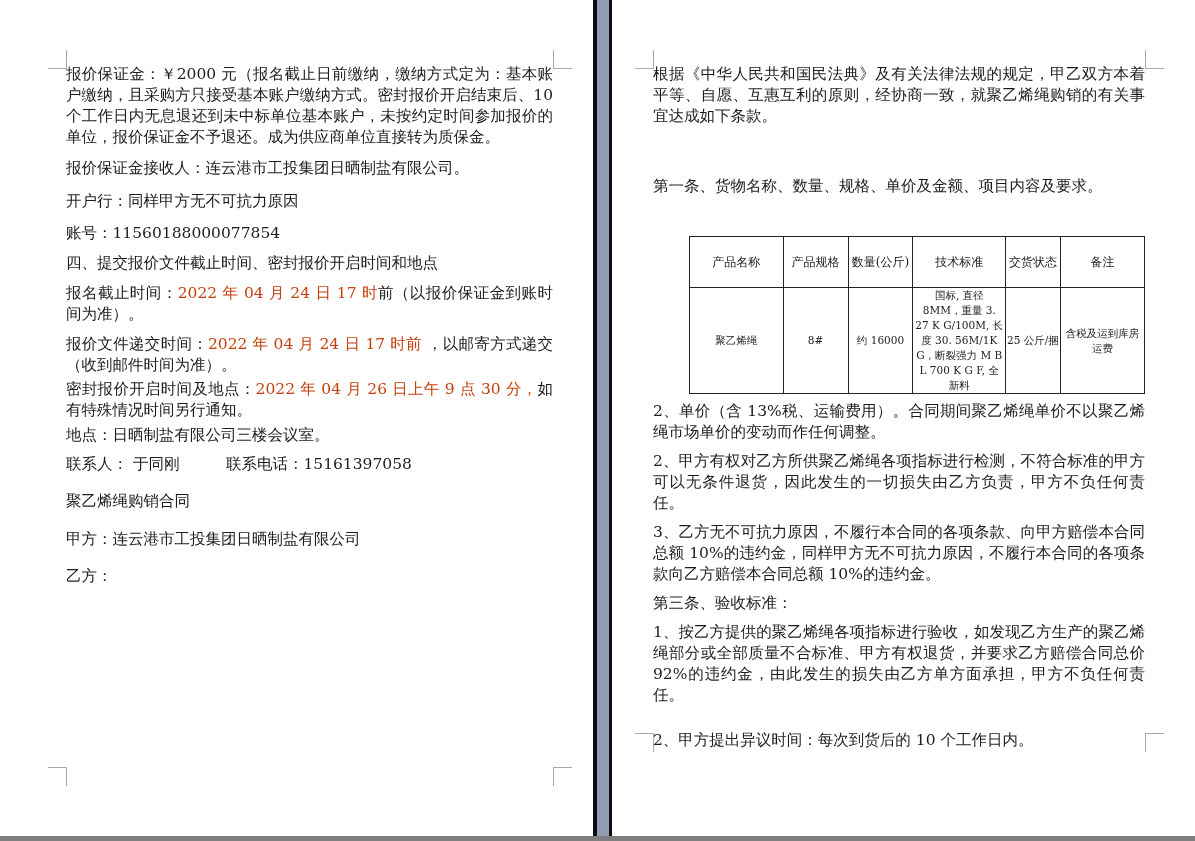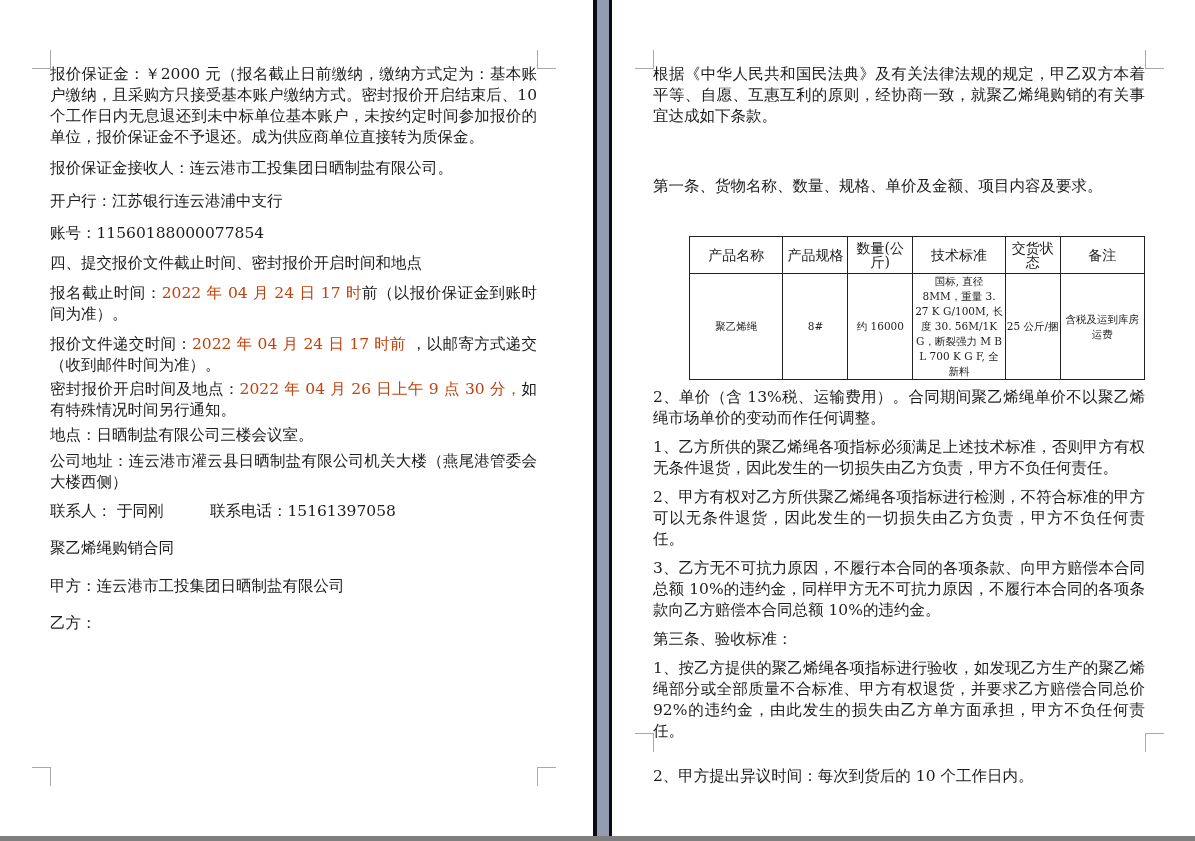--- a/index.html
+++ b/index.html
@@ -2,21 +2,21 @@
 <html><head>
 <meta charset="utf-8">
 <style>
   html,body{margin:0;padding:0;}
   body{
     width:1195px;height:841px;position:relative;overflow:hidden;
     background:#ffffff;
     font-family:"DejaVu Serif","Liberation Serif",serif;
   }
   .page{position:absolute;top:0;height:836px;background:#ffffff;}
-  #page1{left:0;width:480px;}
+  #page1{left:16px;width:480px;}
   #page2{left:612px;width:583px;}
   .divider{
     position:absolute;top:0;left:593px;width:19px;height:836px;
     background:#939cb1;border-left:4px solid #0c0c14;border-right:3px solid #0c0c14;
     box-sizing:border-box;
   }
   .bottom-bar{position:absolute;left:0;top:836px;width:1195px;height:5px;background:#7f7f7f;}
   .textarea{position:absolute;color:#1c1c1c;font-size:15.5px;line-height:21px;text-align:justify;}
   #text1{left:50px;top:64px;width:487px;}
   #text2{left:41px;top:64px;width:492px;}
@@ -32,44 +32,43 @@
   .crop.br{border-left:1px solid #a9a9a9;border-top:1px solid #a9a9a9;}
   
   .goods-table{
     border-collapse:collapse;margin:39px 0 0 36px;
     table-layout:fixed;color:#1c1c1c;
   }
   .goods-table th,.goods-table td{
     border:1px solid #222;font-weight:normal;vertical-align:middle;
     text-align:center;padding:0 1px;box-sizing:border-box;overflow:visible;
   }
-  .goods-table th{height:37px;font-size:14px;line-height:14px;}
+  .goods-table th{height:51px;font-size:12px;line-height:14px;}
   .goods-table td{height:80px;font-size:10.5px;line-height:15px;white-space:nowrap;}
   .goods-table td.wrap{white-space:normal;text-align:center;}
   .c1{width:104px}.c2{width:75px}.c3{width:68px}.c4{width:102px}.c5{width:51px}.c6{width:99px}
 </style>
 </head>
 <body>
 
 <div class="page" id="page1">
   <div class="crop tl" style="left:32px;top:50px;"></div>
   <div class="crop tr" style="left:537px;top:50px;"></div>
   <div class="crop bl" style="left:32px;top:767px;"></div>
   <div class="crop br" style="left:537px;top:767px;"></div>
   <div class="textarea" id="text1">
       <div class="para" style="margin-top: 0px;"><span>报价保证金：￥2000 元（报名截止日前缴纳，缴纳方式定为：基本账户缴纳，且采购方只接受基本账户缴纳方式。密封报价开启结束后、10 个工作日内无息退还到未中标单位基本账户，未按约定时间参加报价的单位，报价保证金不予退还。成为供应商单位直接转为质保金。</span></div>
       <div class="para" style="margin-top: 10px;"><span>报价保证金接收人：连云港市工投集团日晒制盐有限公司。</span></div>
-      <div class="para" style="margin-top: 12px;"><span>开户行：江苏银行连云港浦中支行</span></div>
+      <div class="para" style="margin-top: 12px;"><span>开户行：同样甲方无不可抗力原因</span></div>
       <div class="para" style="margin-top: 11px;"><span>账号：11560188000077854</span></div>
       <div class="para" style="margin-top: 9px;"><span>四、提交报价文件截止时间、密封报价开启时间和地点</span></div>
       <div class="para" style="margin-top: 9px;"><span>报名截止时间：</span><span class="red">2022 年 04 月 24 日 17 时</span><span>前（以报价保证金到账时间为准）。</span></div>
       <div class="para" style="margin-top: 9px;"><span>报价文件递交时间：</span><span class="red">2022 年 04 月 24 日 17 时前</span><span> ，以邮寄方式递交（收到邮件时间为准）。</span></div>
       <div class="para" style="margin-top: 3px;"><span>密封报价开启时间及地点：</span><span class="red">2022 年 04 月 26 日上午 9 点 30 分，</span><span>如有特殊情况时间另行通知。</span></div>
       <div class="para" style="margin-top: 4px;"><span>地点：日晒制盐有限公司三楼会议室。</span></div>
-      <div class="para" style="margin-top: 5px;"><span>公司地址：连云港市灌云县日晒制盐有限公司机关大楼（燕尾港管委会大楼西侧）</span></div>
       <div class="para" style="margin-top: 8px;"><span>联系人： 于同刚　　　联系电话：15161397058</span></div>
       <div class="para center" style="margin-top: 16px;"><span>聚乙烯绳购销合同</span></div>
       <div class="para" style="margin-top: 17px;"><span>甲方：连云港市工投集团日晒制盐有限公司</span></div>
       <div class="para" style="margin-top: 16px;"><span>乙方：</span></div>
     </div>
 </div>
 
 <div class="divider"></div>
 
 <div class="page" id="page2">
@@ -110,21 +109,20 @@
           <td>约 16000</td>
           <td class="wrap">国标, 直径 8MM，重量 3. 27 K G/100M, 长度 30. 56M/1K G，断裂强力 M B L 700 K G F, 全新料</td>
           <td>25 公斤/捆</td>
           <td class="wrap">含税及运到库房运费</td>
         </tr>
       </tbody>
     </table>
 
     <div>
         <div class="para" style="margin-top: 7px;"><span>2、单价（含 13%税、运输费用）。合同期间聚乙烯绳单价不以聚乙烯绳市场单价的变动而作任何调整。</span></div>
-        <div class="para" style="margin-top: 8px;"><span>1、乙方所供的聚乙烯绳各项指标必须满足上述技术标准，否则甲方有权无条件退货，因此发生的一切损失由乙方负责，甲方不负任何责任。</span></div>
         <div class="para" style="margin-top: 8px;"><span>2、甲方有权对乙方所供聚乙烯绳各项指标进行检测，不符合标准的甲方可以无条件退货，因此发生的一切损失由乙方负责，甲方不负任何责任。</span></div>
         <div class="para" style="margin-top: 8px;"><span>3、乙方无不可抗力原因，不履行本合同的各项条款、向甲方赔偿本合同总额 10%的违约金，同样甲方无不可抗力原因，不履行本合同的各项条款向乙方赔偿本合同总额 10%的违约金。</span></div>
         <div class="para" style="margin-top: 8px;"><span>第三条、验收标准：</span></div>
         <div class="para" style="margin-top: 8px;"><span>1、按乙方提供的聚乙烯绳各项指标进行验收，如发现乙方生产的聚乙烯绳部分或全部质量不合标准、甲方有权退货，并要求乙方赔偿合同总价 92%的违约金，由此发生的损失由乙方单方面承担，甲方不负任何责任。</span></div>
         <div class="para" style="margin-top: 24px;"><span>2、甲方提出异议时间：每次到货后的 10 个工作日内。</span></div>
       </div>
   </div>
 </div>
 
 <div class="bottom-bar"></div>

